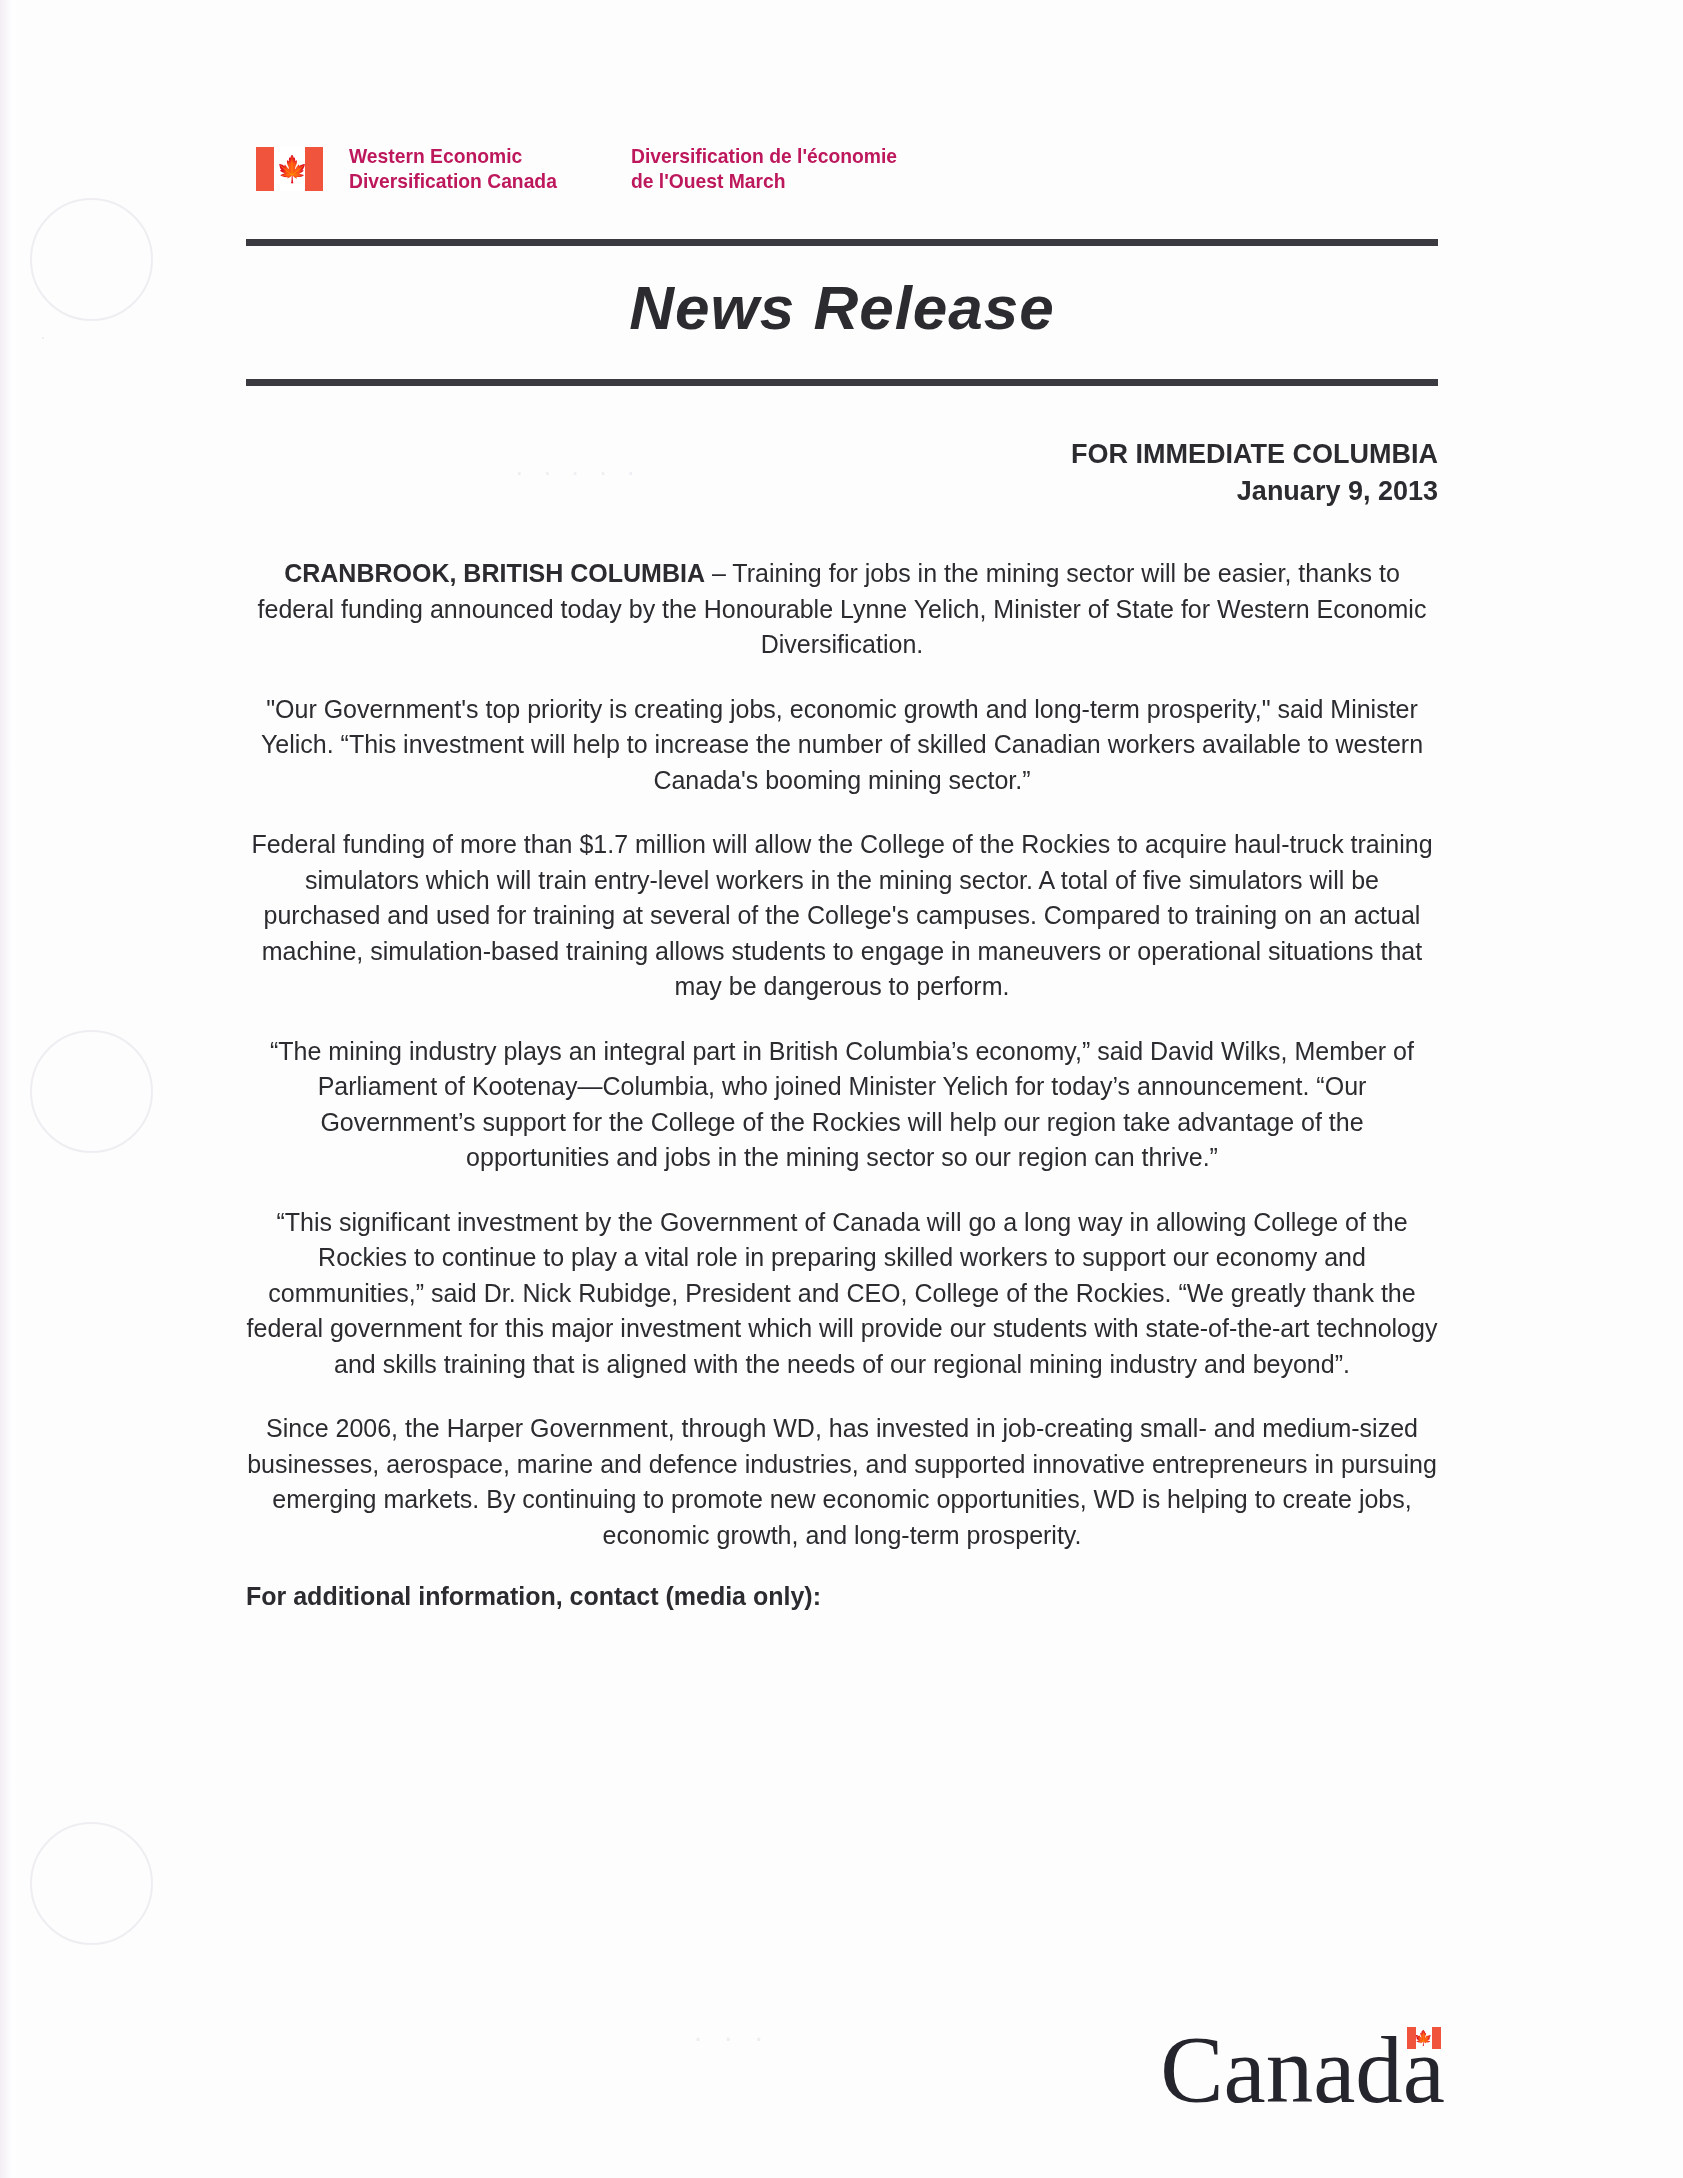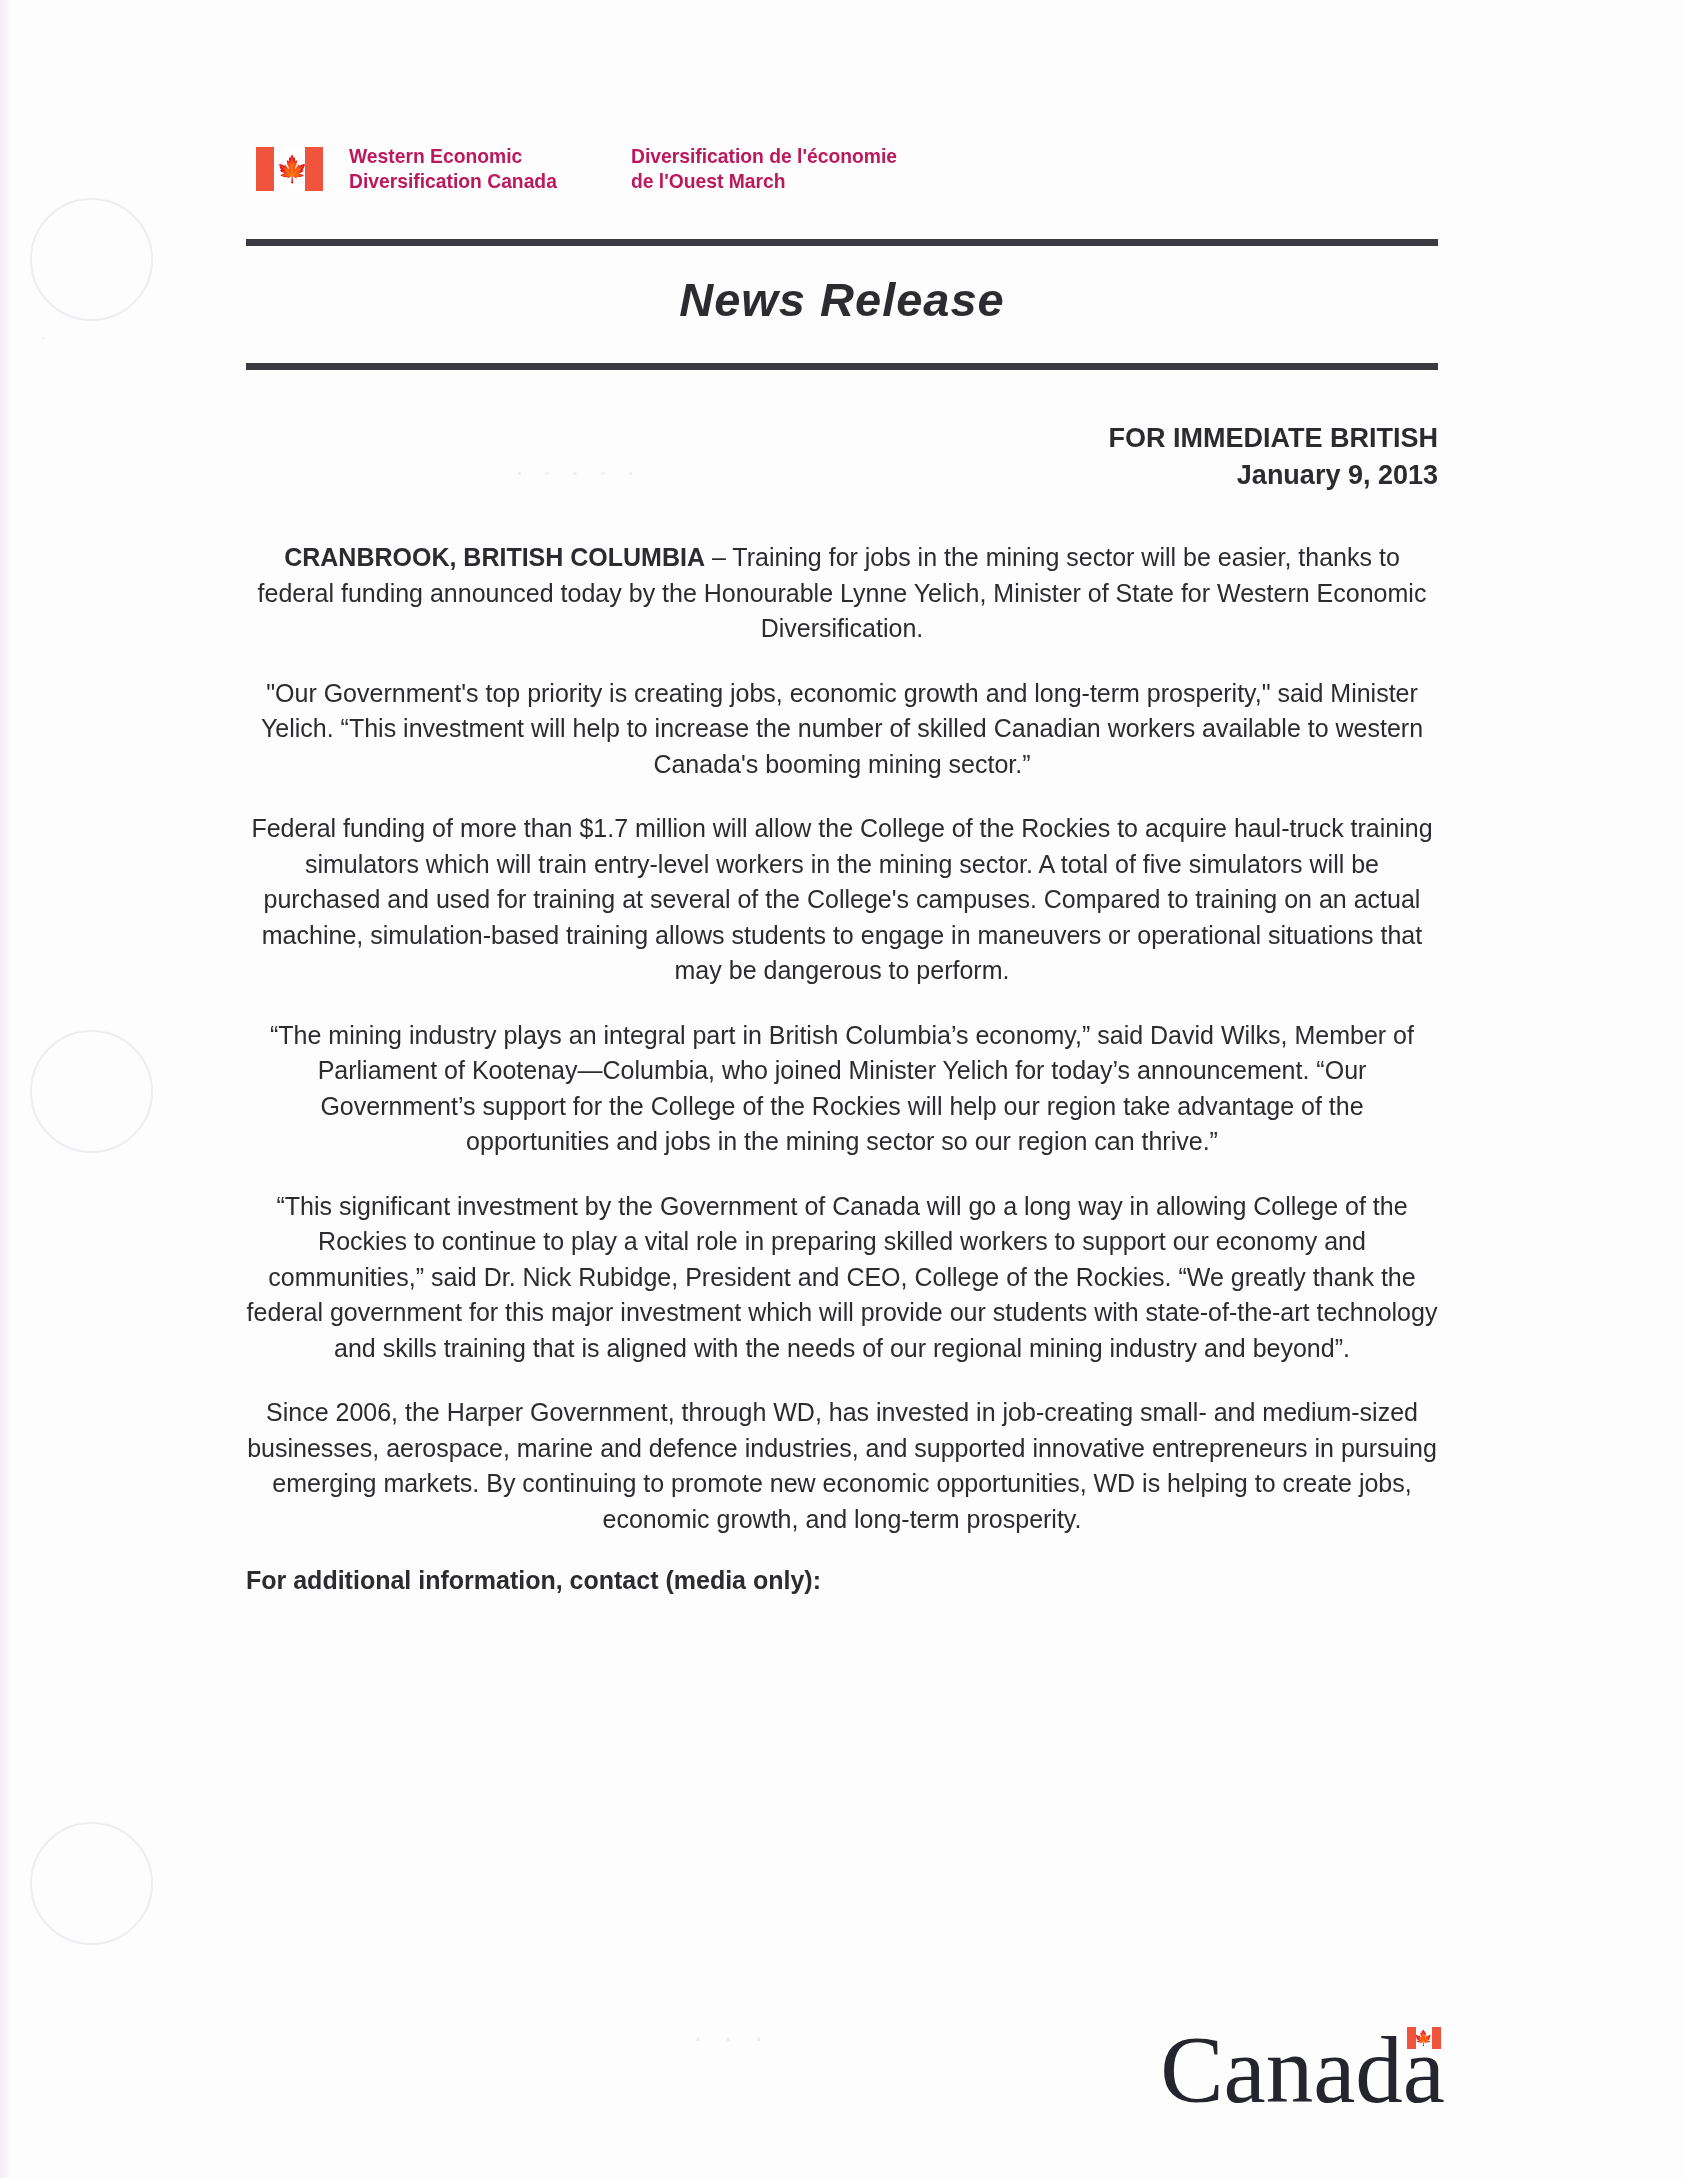--- a/index.html
+++ b/index.html
@@ -108,21 +108,21 @@
   
   .rule {
     height: 7px;
     background: #3a3a40;
     margin: 0;
   }
   .rule-top { margin-top: 44px; }
   .rule-bottom { margin-top: 12px; }
   .masthead {
     text-align: center;
-    font-size: 47px;
+    font-size: 62px;
     font-style: italic;
     font-weight: bold;
     letter-spacing: 1px;
     padding: 26px 0 24px 0;
     color: #2b2b30;
   }
 
   
   .release-block {
     text-align: right;
@@ -219,21 +219,21 @@
         <div class="wm-fr">Diversification de l'économie
 de l'Ouest March</div>
       </div>
     </div>
 
     <div class="rule rule-top"></div>
     <div class="masthead">News Release</div>
     <div class="rule rule-bottom"></div>
 
     <div class="release-block">
-      <div>FOR IMMEDIATE BRITISH</div>
+      <div>FOR IMMEDIATE COLUMBIA</div>
       <div>January 9, 2013</div>
     </div>
 
 
     <div class="body-copy">
 
       <p class="para"><span class="dateline">CRANBROOK, BRITISH COLUMBIA</span><span> – Training for jobs in the mining sector will be easier, thanks to federal funding announced today by the Honourable Lynne Yelich, Minister of State for Western Economic Diversification.</span></p>
 
       <p class="para">"Our Government's top priority is creating jobs, economic growth and long-term prosperity," said Minister Yelich. “This investment will help to increase the number of skilled Canadian workers available to western Canada's booming mining sector.”</p>
 

